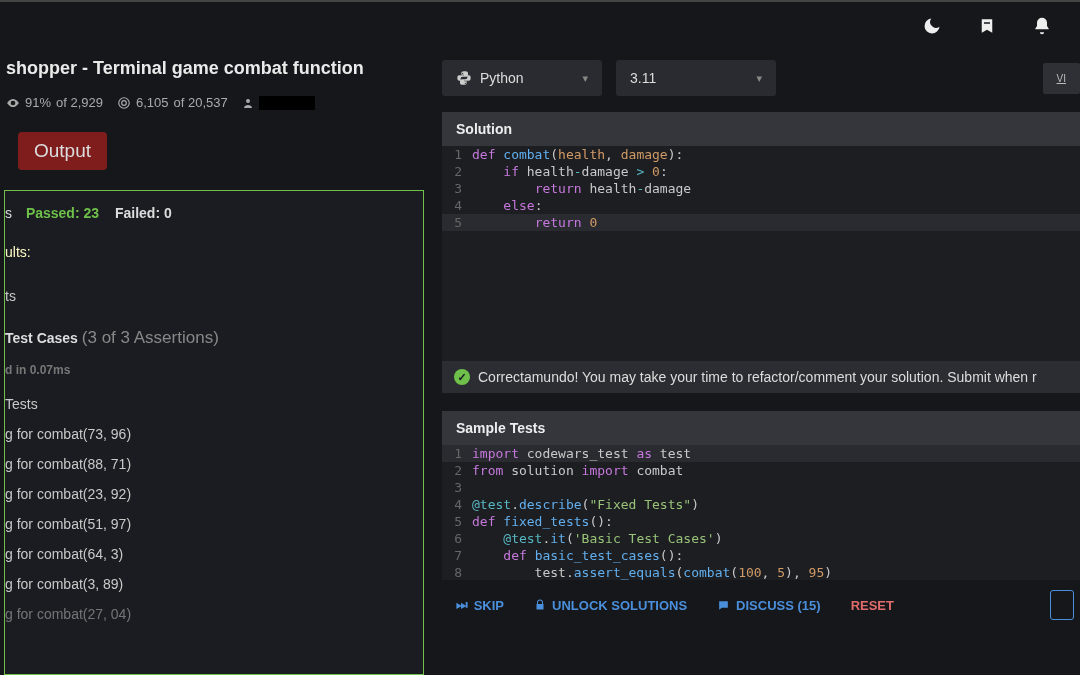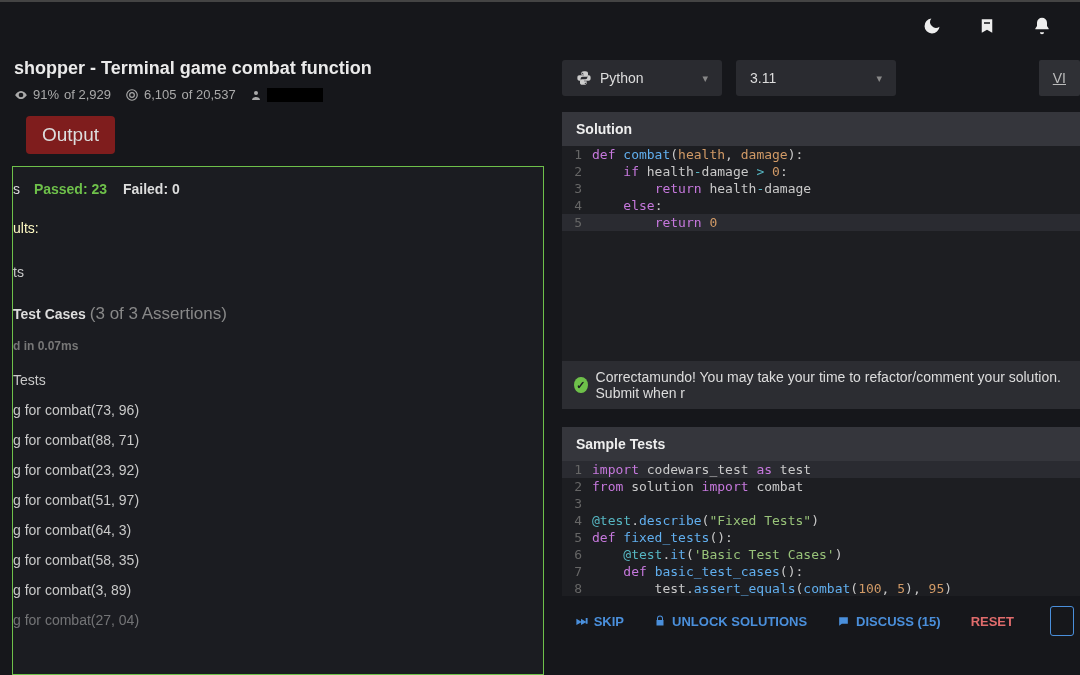--- a/index.html
+++ b/index.html
@@ -21,24 +21,25 @@
     padding: 0 28px;
     gap: 36px;
     border-top: 2px solid #444;
   }
   .topbar .icon { color: #eee; font-size: 20px; cursor: pointer; }
   .main {
     display: flex;
     height: calc(100% - 50px);
   }
   .left {
-    width: 544px;
-    padding: 0 0 0 12px;
+    width: 424px;
+    padding: 0 0 0 4px;
     display: flex;
     flex-direction: column;
+    gap: 8px;
   }
   .kata-title {
     color: #eaeaea;
     font-size: 18px;
     font-weight: 600;
     padding: 8px 0 6px 2px;
   }
   .kata-stats {
     display: flex;
     align-items: center;
@@ -114,21 +115,21 @@
   .dropdown.lang { width: 160px; }
   .dropdown.ver { width: 160px; }
   .dropdown .chev { font-size: 11px; color: #888; }
   .pyicon { margin-right: 8px; font-size: 14px; }
   .vi-btn {
     margin-left: auto;
     background: #2f3035;
     padding: 10px 14px;
     color: #bbb;
     border-radius: 2px;
-    font-size: 14px;
+    font-size: 10px;
     text-decoration: underline;
   }
   .panel-header {
     background: #35363c;
     color: #eee;
     font-weight: 600;
     padding: 9px 14px;
     font-size: 14px;
   }
   .editor {
@@ -277,21 +278,20 @@
           <span>Test Cases</span>
           <span class="assert-sub">(3 of 3 Assertions)</span>
         </div>
         <div class="time-row">d in 0.07ms</div>
         <div class="result-row">Tests</div>
         <div class="result-row">g for combat(73, 96)</div>
         <div class="result-row">g for combat(88, 71)</div>
         <div class="result-row">g for combat(23, 92)</div>
         <div class="result-row">g for combat(51, 97)</div>
         <div class="result-row">g for combat(64, 3)</div>
-        <div class="result-row">g for combat(58, 35)</div>
         <div class="result-row">g for combat(3, 89)</div>
         <div class="result-row" style="opacity:.5">g for combat(27, 04)</div>
       </div>
     </div>
   </div>
 
   <div class="right">
     <div class="lang-row">
       <div class="dropdown lang">
         <span style="display:flex;align-items:center">

